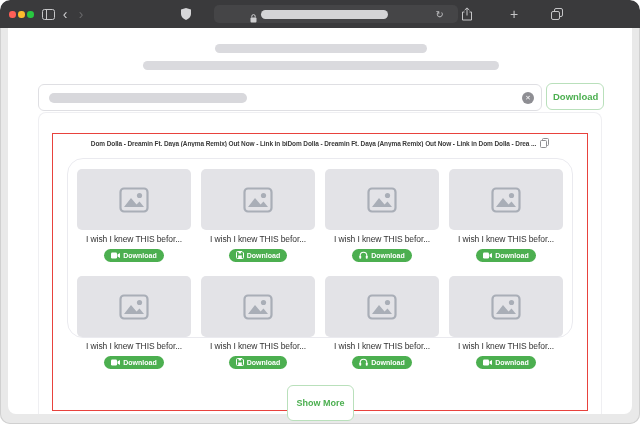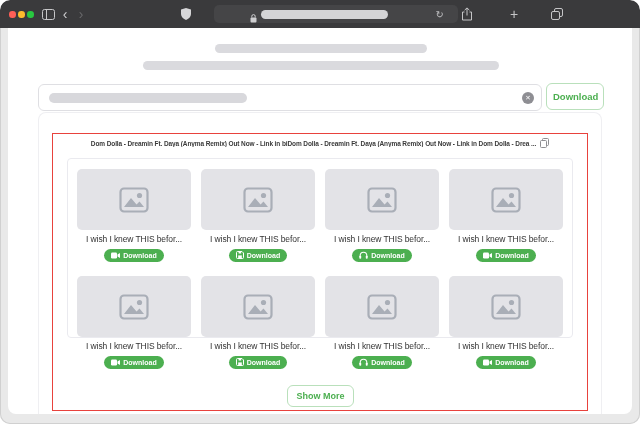--- a/index.html
+++ b/index.html
@@ -34,26 +34,26 @@
   .input-skel{position:absolute;left:10px;top:8px;width:198px;height:10px;border-radius:5px;background:#d8d8dc;}
   .clear-btn{position:absolute;right:7px;top:6.5px;width:12px;height:12px;border-radius:50%;background:#8e8e93;color:#fff;font-size:6.5px;line-height:12px;text-align:center;cursor:pointer;border:none;padding:0;}
   .download-btn{position:absolute;left:546px;top:83px;width:58px;height:27px;background:#fff;border:1.5px solid var(--border_green);border-radius:6px;color:var(--accent_green);font-weight:bold;font-size:9.5px;box-sizing:border-box;cursor:pointer;font-family:inherit;}
 
   
   .results-panel{position:absolute;left:38px;top:112px;width:564px;height:302px;border:1px solid #efeff2;border-bottom:none;border-radius:8px 8px 0 0;background:#fff;box-sizing:border-box;}
   .red-box{position:absolute;left:52px;top:133px;width:536px;height:278px;border:1px solid var(--highlight_red);box-sizing:border-box;pointer-events:none;}
   .results-header{position:absolute;left:54px;top:137px;width:532px;height:12px;display:flex;align-items:center;justify-content:center;gap:4px;}
   .results-header .txt{font-size:6.5px;font-weight:bold;color:#3a3a3a;letter-spacing:-0.1px;white-space:nowrap;overflow:hidden;}
 
-  .results-card{position:absolute;left:67px;top:158px;width:506px;height:180px;background:#fff;border:1px solid #eaeaef;border-radius:4px;box-sizing:border-box;padding:10px 9px 3px;display:grid;grid-template-columns:repeat(4,114px);column-gap:10px;row-gap:13px;}
+  .results-card{position:absolute;left:67px;top:158px;width:506px;height:180px;background:#fff;border:1px solid #eaeaef;border-radius:16px;box-sizing:border-box;padding:10px 9px 3px;display:grid;grid-template-columns:repeat(4,114px);column-gap:10px;row-gap:13px;}
   .video-card{width:114px;text-align:center;}
   .thumb{width:114px;height:61px;background:#e3e3e7;border-radius:5px;display:flex;align-items:center;justify-content:center;}
   .card-title{margin-top:4px;font-size:8.5px;line-height:11px;color:#333;white-space:nowrap;letter-spacing:-0.1px;}
   .card-btn{margin-top:2px;height:13px;display:inline-flex;align-items:center;gap:3px;background:var(--accent_green);color:#fff;border:none;border-radius:8px;font-size:7px;font-weight:bold;padding:0 7px;cursor:pointer;font-family:inherit;}
-  .show-more-btn{position:absolute;left:287px;top:385px;width:67px;height:22px;background:#fff;border:1px solid var(--border_green);border-radius:6px;color:var(--accent_green);font-size:9px;font-weight:bold;cursor:pointer;font-family:inherit;}
+  .show-more-btn{position:absolute;left:287px;top:385px;width:67px;height:36px;background:#fff;border:1px solid var(--border_green);border-radius:6px;color:var(--accent_green);font-size:9px;font-weight:bold;cursor:pointer;font-family:inherit;}
 </style>
 </head>
 <body>
 
 <div id="window">
 
   <div class="titlebar">
     <div class="traffic">
       <span class="dot" style="background: rgb(255, 95, 87);"></span>
       <span class="dot" style="background: rgb(254, 188, 46);"></span>

